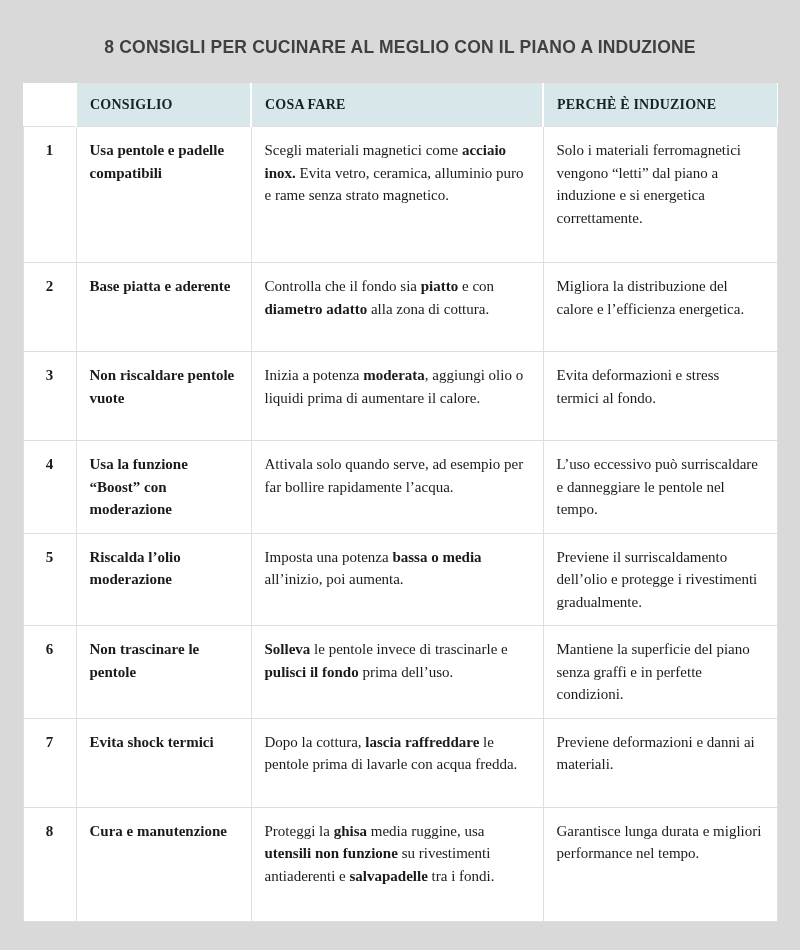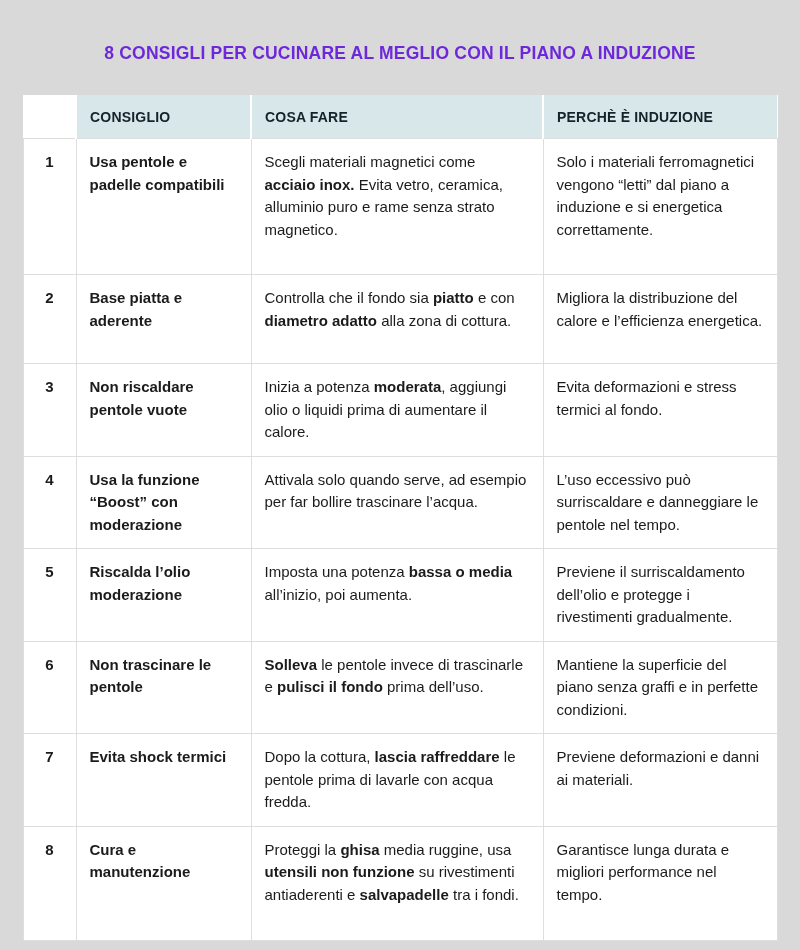--- a/index.html
+++ b/index.html
@@ -11,34 +11,35 @@
   }
   html,body{margin:0;padding:0;}
   body{
     width:800px;height:950px;
     background:var(--page-bg);
     font-family:"Liberation Sans",sans-serif;
     color:var(--text);
     overflow:hidden;
   }
   .title{
-    margin:12px;
+    margin:6px;
     padding:31px 20px 19px;
     text-align:center;
     font-size:17.5px;
     font-weight:700;
     letter-spacing:.2px;
-    color:#6d28d9;
+    color:#404040;
   }
   table.tips{
     width:754px;
     margin:0 auto;
     border-collapse:collapse;
     table-layout:fixed;
     background:var(--table-bg);
+    font-family:Liberation Serif, serif;
   }
   th{
     background:var(--header-bg);
     height:43px;
     vertical-align:middle;
     text-align:left;
     padding:0 13px;
     font-size:14px;
     font-weight:700;
     letter-spacing:.2px;
@@ -104,21 +105,21 @@
         </tr>
         <tr class="row-2">
           <td class="cell-num">3</td>
           <td class="cell-tip">Non riscaldare pentole vuote</td>
           <td class="cell-do"><span>Inizia a potenza </span><b>moderata</b><span>, aggiungi olio o liquidi prima di aumentare il calore.</span></td>
           <td class="cell-why">Evita deformazioni e stress termici al fondo.</td>
         </tr>
         <tr class="row-3">
           <td class="cell-num">4</td>
           <td class="cell-tip">Usa la funzione “Boost” con moderazione</td>
-          <td class="cell-do"><span>Attivala solo quando serve, ad esempio per far bollire trascinare l’acqua.</span></td>
+          <td class="cell-do"><span>Attivala solo quando serve, ad esempio per far bollire rapidamente l’acqua.</span></td>
           <td class="cell-why">L’uso eccessivo può surriscaldare e danneggiare le pentole nel tempo.</td>
         </tr>
         <tr class="row-4">
           <td class="cell-num">5</td>
           <td class="cell-tip">Riscalda l’olio moderazione</td>
           <td class="cell-do"><span>Imposta una potenza </span><b>bassa o media</b><span> all’inizio, poi aumenta.</span></td>
           <td class="cell-why">Previene il surriscaldamento dell’olio e protegge i rivestimenti gradualmente.</td>
         </tr>
         <tr class="row-5">
           <td class="cell-num">6</td>

